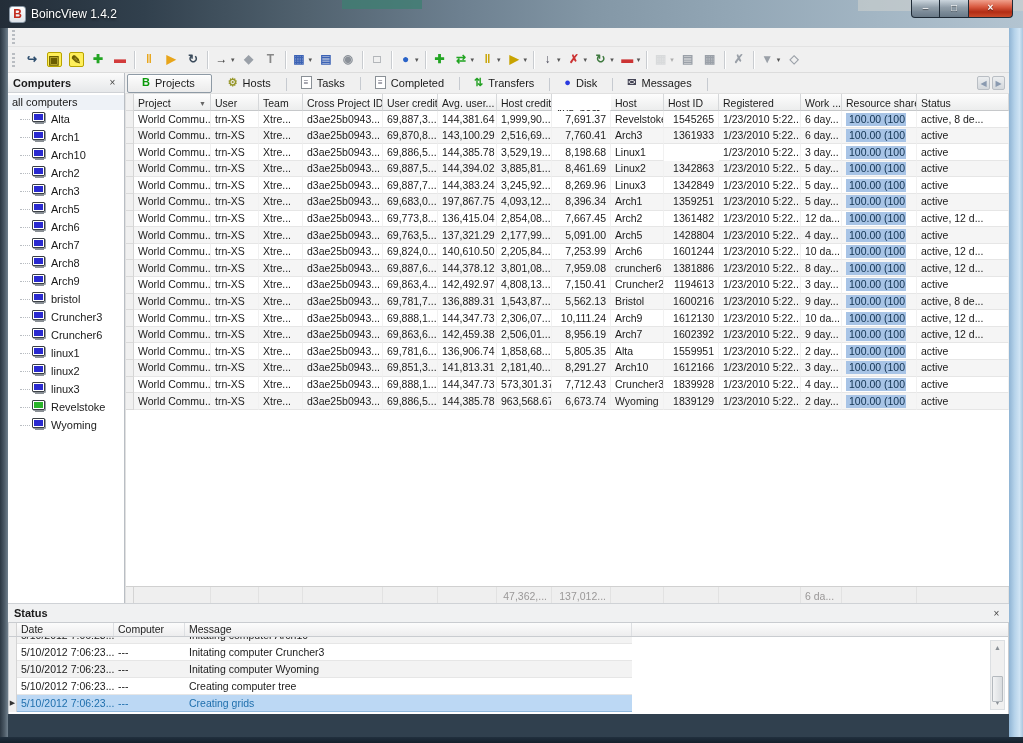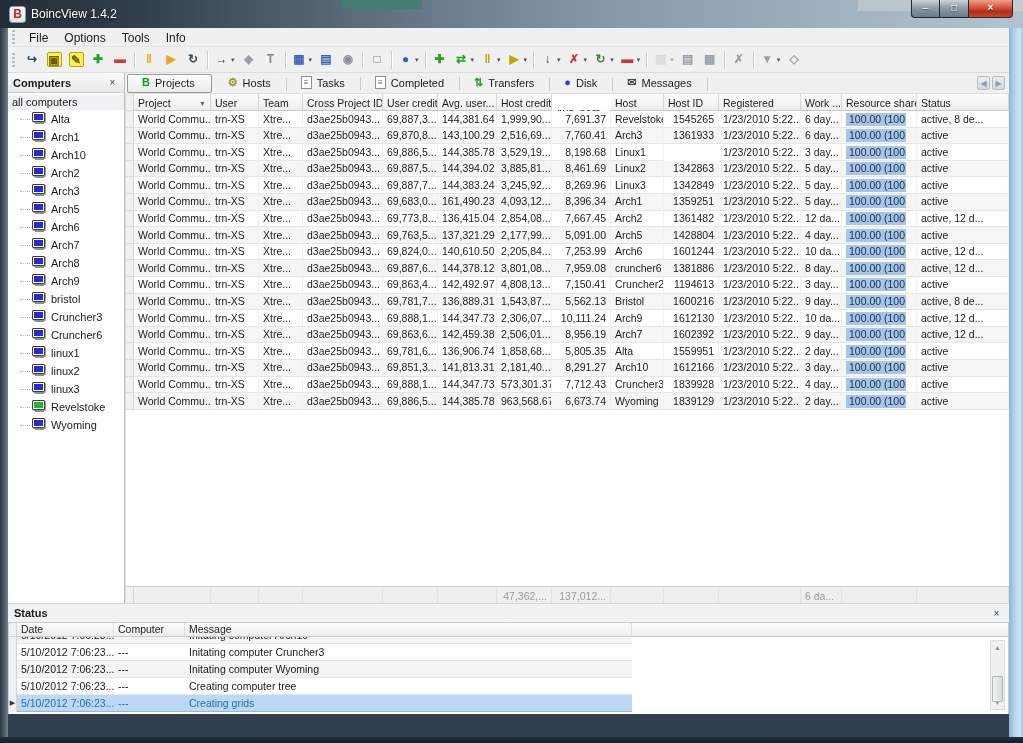--- a/index.html
+++ b/index.html
@@ -125,21 +125,20 @@
     <div class="cap-btn cap-max">□</div>
     <div class="cap-btn cap-close">×</div>
   </div>
 
   <div class="border-left"></div>
   <div class="border-right"></div>
   <div class="border-bottom"></div>
 
   <div class="menubar">
     <div class="grip"></div>
-    <span id="menu-items"><div class="menu-item" style="display: inline-block;">File</div><div class="menu-item" style="display: inline-block;">Options</div><div class="menu-item" style="display: inline-block;">Tools</div><div class="menu-item" style="display: inline-block;">Info</div></span>
   </div>
 
   <div class="toolbar" id="toolbar">
       <div class="grip"></div>
       <div class="tb-btn">
         <div class="gl" style="color: rgb(47, 79, 111); font-weight: bold;">↪</div>
       </div>
       <div class="tb-btn">
         <div class="gl" style="color: rgb(107, 93, 0); font-weight: bold; background: rgb(255, 239, 90); border: 1px solid rgb(185, 164, 0);">▣</div>
       </div>
@@ -599,21 +598,21 @@
               </div>
               <div class="gc" style="flex: 1 0 0%;">active</div>
             </div>
             <div class="g-row alt">
               <div class="stub"></div>
               <div class="gc" style="width: 77px; flex-shrink: 0;">World Commu...</div>
               <div class="gc" style="width: 48px; flex-shrink: 0;">trn-XS</div>
               <div class="gc" style="width: 44px; flex-shrink: 0;">Xtre...</div>
               <div class="gc" style="width: 80px; flex-shrink: 0;">d3ae25b0943...</div>
               <div class="gc r" style="width: 55px; flex-shrink: 0;">69,683,0...</div>
-              <div class="gc r" style="width: 59px; flex-shrink: 0;">161,490.23</div>
+              <div class="gc r" style="width: 59px; flex-shrink: 0;">197,867.75</div>
               <div class="gc r" style="width: 55px; flex-shrink: 0;">4,093,12...</div>
               <div class="gc r" style="width: 59px; flex-shrink: 0;">8,396.34</div>
               <div class="gc" style="width: 53px; flex-shrink: 0;">Arch1</div>
               <div class="gc r" style="width: 55px; flex-shrink: 0;">1359251</div>
               <div class="gc" style="width: 82px; flex-shrink: 0;">1/23/2010 5:22...</div>
               <div class="gc" style="width: 41px; flex-shrink: 0;">5 day...</div>
               <div class="gc" style="width: 75px; flex-shrink: 0;">
                 <div class="res-chip">100.00 (100...</div>
               </div>
               <div class="gc" style="flex: 1 0 0%;">active</div>

